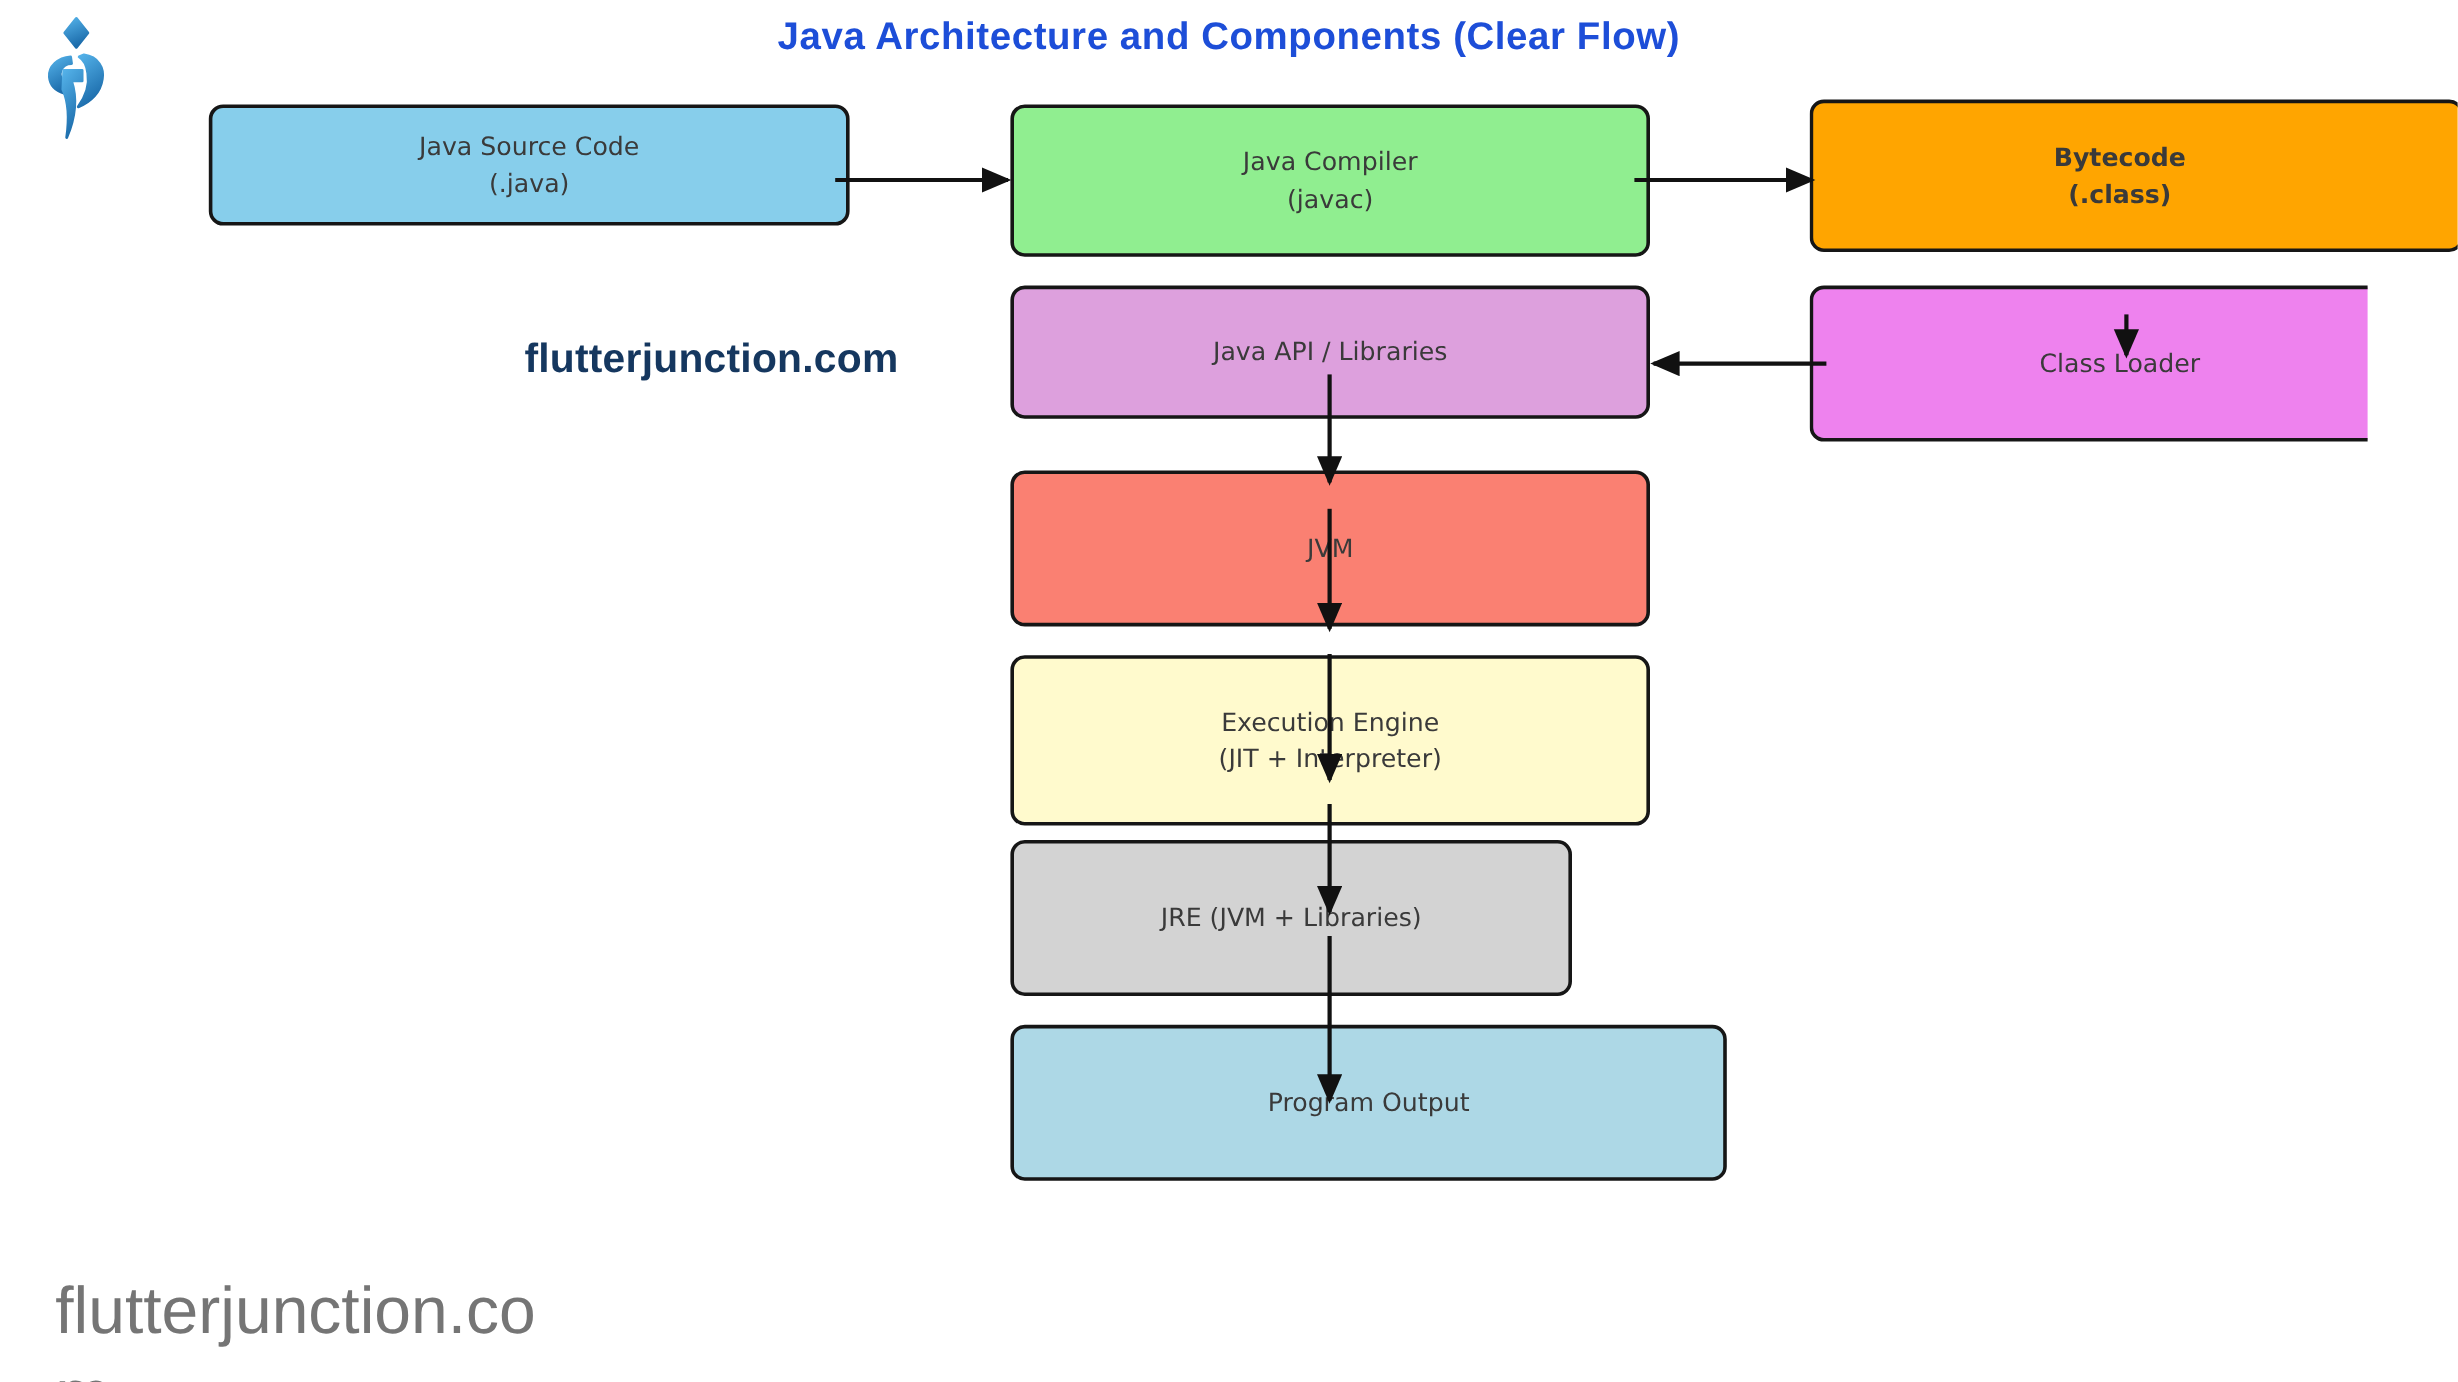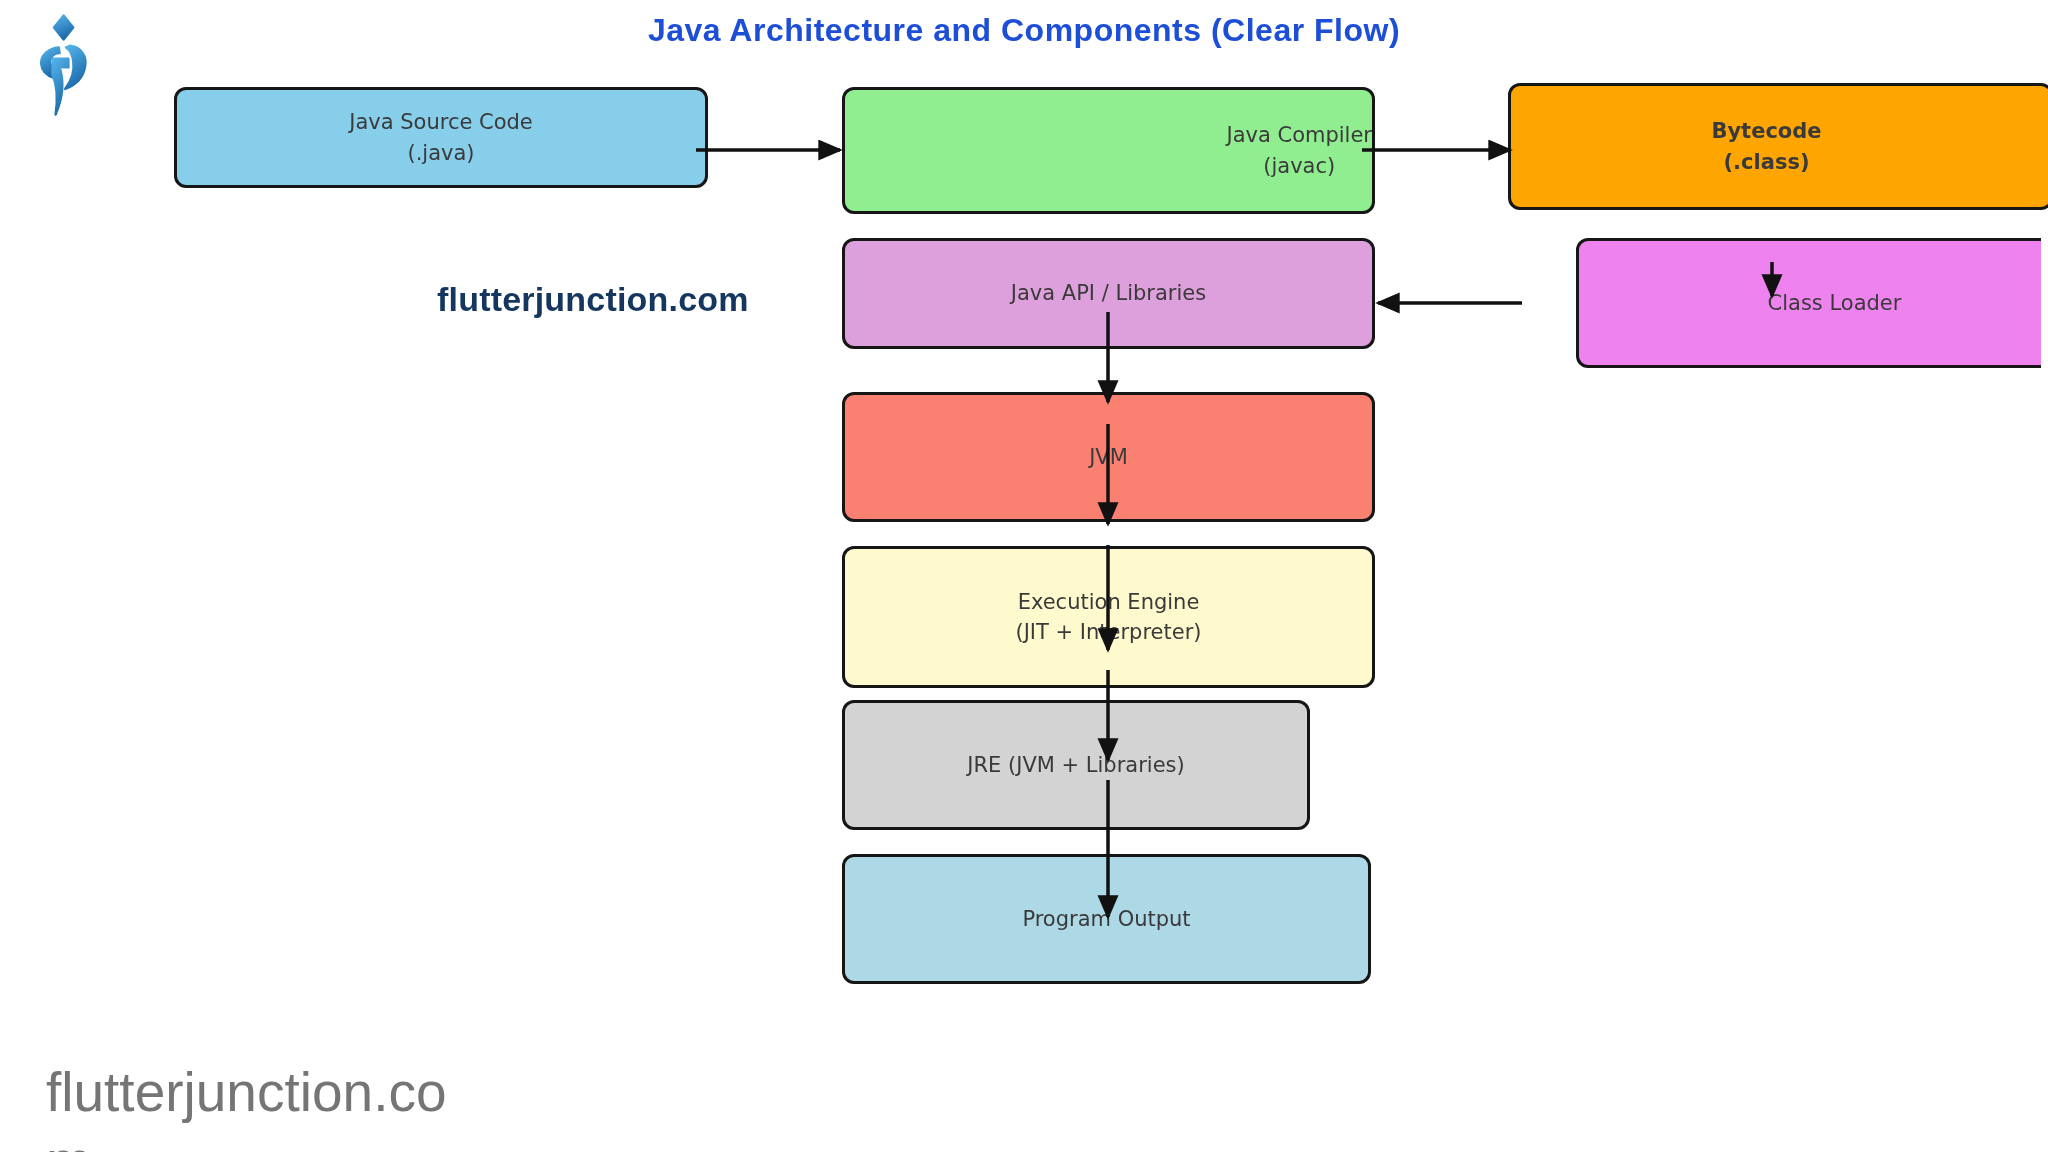--- a/index.html
+++ b/index.html
@@ -50,49 +50,49 @@
     <path d="M60 46 C75 48 81 60 79 71 C77 85 67 95 54 100 C62 89 66 77 64 65 C63 57 60 51 55 48 Z"></path>
     <path d="M46 48 C33 49 23 58 24 69 C25 79 33 84 40 86 L40 74 C36 72 34 67 36 62 C38 57 42 55 47 55 Z"></path>
     <path d="M39 62 L58 62 L58 73 L47 73 C52 88 53 106 42 132 C45 111 43 93 38 82 Z"></path>
   </g>
 </svg>
 
 <div class="node" style="left: 174px; top: 87px; width: 534px; height: 101px; background-color: rgb(135, 206, 235);">
   <span>Java Source Code
 (.java)</span>
 </div>
-<div class="node" style="left: 842px; top: 87px; width: 533px; height: 127px; background-color: rgb(144, 238, 144); justify-content: flex-end;">
+<div class="node" style="left: 842px; top: 87px; width: 533px; height: 127px; background-color: rgb(144, 238, 144);">
   <span>Java Compiler
 (javac)</span>
 </div>
 <div class="clip" style="left:1508px;top:80px;width:551px;height:133px;font-weight:bold;">
   <div class="node" style="width: 545px; height: 127px; top: 3px; background-color: rgb(255, 165, 0);">
     <span style="position:relative;left:-14px;">Bytecode
 (.class)</span>
   </div>
 </div>
 <div class="node" style="left: 842px; top: 238px; width: 533px; height: 111px; background-color: rgb(221, 160, 221);">
   <span>Java API / Libraries</span>
 </div>
-<div class="clip" style="left:1576px;top:235px;width:465px;height:136px;">
+<div class="clip" style="left:1508px;top:235px;width:465px;height:136px;">
   <div class="node" style="width: 545px; height: 130px; top: 3px; background-color: rgb(238, 130, 238);">
     <span style="position:relative;left:-14px;">Class Loader</span>
   </div>
 </div>
 <div class="node" style="left: 842px; top: 392px; width: 533px; height: 130px; background-color: rgb(250, 128, 114);">
   <span>JVM</span>
 </div>
 <div class="node" style="left: 842px; top: 546px; width: 533px; height: 142px; background-color: rgb(255, 250, 205);">
   <span>Execution Engine
 (JIT + Interpreter)</span>
 </div>
 <div class="node" style="left: 842px; top: 700px; width: 468px; height: 130px; background-color: rgb(211, 211, 211);">
   <span>JRE (JVM + Libraries)</span>
 </div>
-<div class="node" style="left: 842px; top: 854px; width: 529px; height: 130px; background-color: rgb(173, 216, 230);">
+<div class="node" style="left: 842px; top: 854px; width: 597px; height: 130px; background-color: rgb(173, 216, 230);">
   <span>Program Output</span>
 </div>
 
 <div class="wm-center">flutterjunction.com</div>
 <div class="wm-bottom">flutterjunction.com</div>
 
 <svg class="arrows" width="2048" height="1152" viewBox="0 0 2048 1152">
   <defs>
     <marker id="ah" markerWidth="7.5" markerHeight="6.5" refX="6.2" refY="3" orient="auto">
       <path d="M0 0 L7 3 L0 6 Z" fill="#111111"></path>

